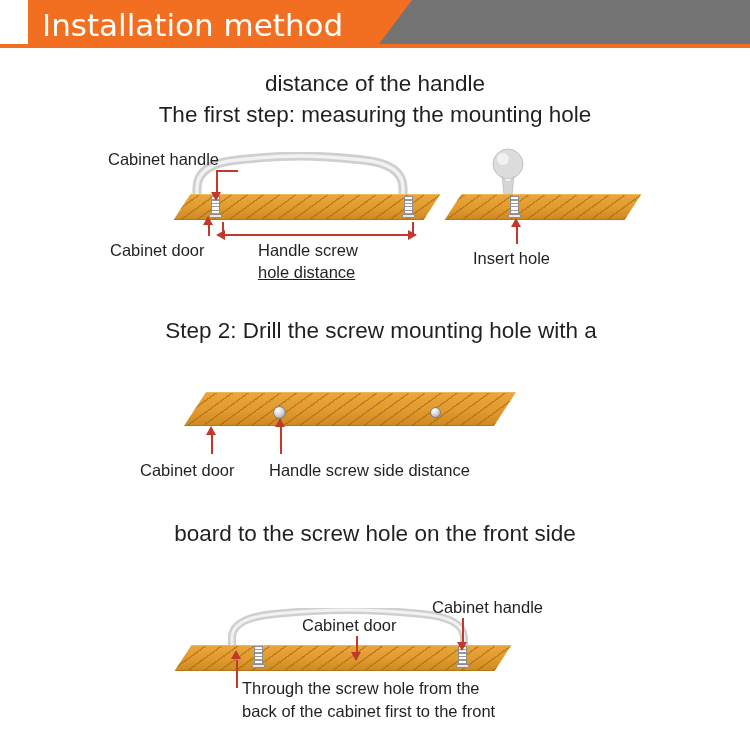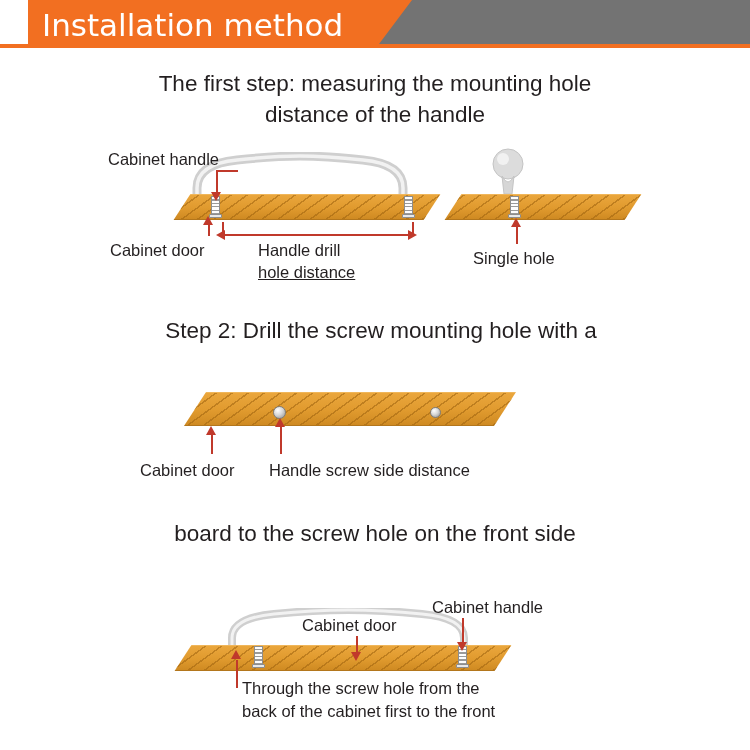--- a/index.html
+++ b/index.html
@@ -178,22 +178,22 @@
 <body>
 
 <div class="banner">
   <div class="banner-orange"></div>
   <div class="banner-wedge"></div>
   <div class="banner-title">Installation method</div>
 </div>
 <div class="banner-underline"></div>
 
 <div class="step-title" style="left:0; top:68px;">
+  <span>distance of the handle</span>
   <span>The first step: measuring the mounting hole</span>
-  <span>distance of the handle</span>
 </div>
 
 <div class="svg-layer" style="left:175px; top:152px;">
   <svg width="250" height="62" viewBox="0 0 250 62">
     <path d="M22 60 L22 36 Q22 12 62 8 Q100 4 125 4 Q150 4 188 8 Q228 12 228 36 L228 60" fill="none" stroke="#cfcfcf" stroke-width="9" stroke-linecap="round"></path>
     <path d="M22 60 L22 36 Q22 12 62 8 Q100 4 125 4 Q150 4 188 8 Q228 12 228 36 L228 60" fill="none" stroke="#f2f2f2" stroke-width="3.5" stroke-linecap="round"></path>
   </svg>
 </div>
 
 <div class="board skewed" style="left:182px; top:194px; width:250px; height:24px;"></div>
@@ -224,24 +224,24 @@
 <div class="lbl" style="left:110px; top:239px;">Cabinet door</div>
 <div class="leader leader-v" style="left:208px; top:222px; height:14px;"></div>
 <div class="arrowhead-up" style="left:203px; top:216px;"></div>
 
 <div class="leader leader-h" style="left:222px; top:234px; width:190px;"></div>
 <div class="arrowhead-left" style="left:216px; top:230px;"></div>
 <div class="arrowhead-right" style="left:408px; top:230px;"></div>
 <div class="leader leader-v" style="left:222px; top:222px; height:12px;"></div>
 <div class="leader leader-v" style="left:412px; top:222px; height:12px;"></div>
 
-<div class="lbl" style="left:258px; top:239px;">Handle drill</div>
+<div class="lbl" style="left:258px; top:239px;">Handle screw</div>
 <div class="lbl" style="left:258px; top:261px;text-decoration:underline;">hole distance</div>
 
-<div class="lbl" style="left:473px; top:247px;">Single hole</div>
+<div class="lbl" style="left:473px; top:247px;">Insert hole</div>
 <div class="leader leader-v" style="left:516px; top:224px; height:20px;"></div>
 <div class="arrowhead-up" style="left:511px; top:218px;"></div>
 
 <div class="step-title" style="left:6px; top:315px;">
   <span>Step 2: Drill the screw mounting hole with a</span>
 </div>
 
 <div class="board skewed" style="left:195px; top:392px; width:310px; height:32px;"></div>
 
 <div class="hole-dot" style="left:273px; top:406px;"></div>

